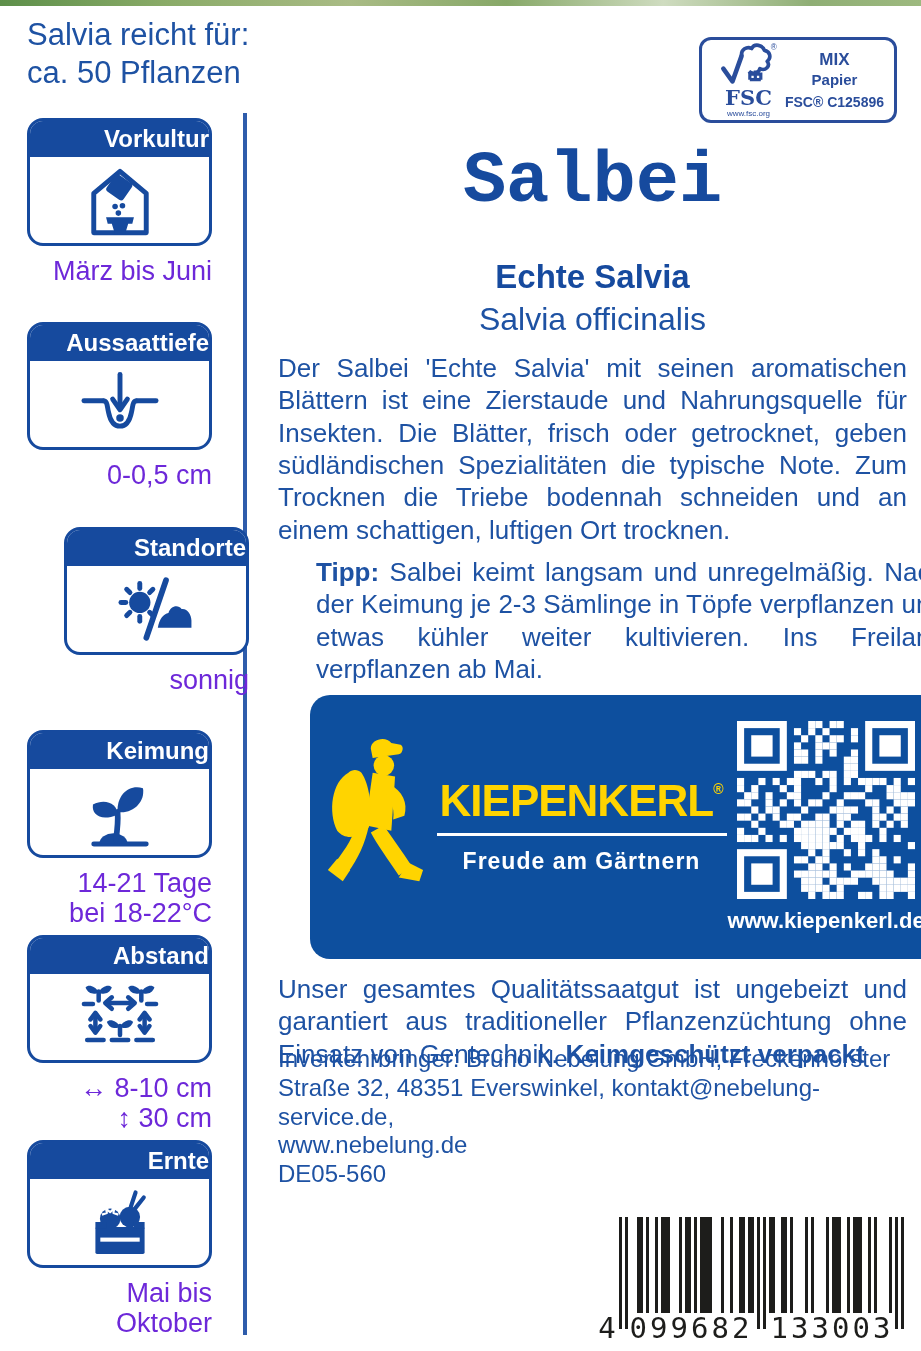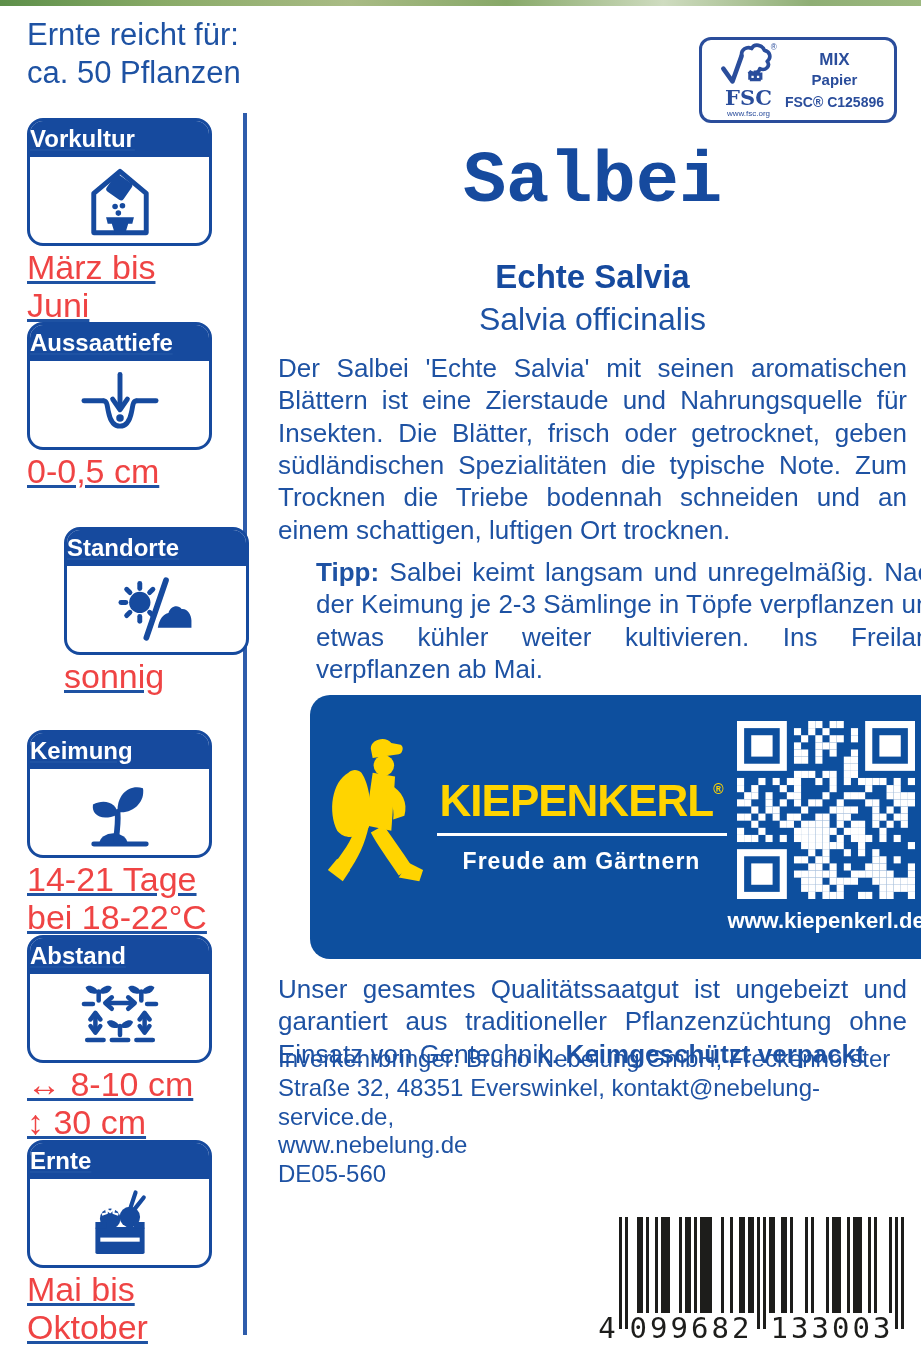--- a/index.html
+++ b/index.html
@@ -14,25 +14,25 @@
   .fsc-box{position:absolute;left:699px;top:37px;width:198px;height:86px;border:3px solid #2a4d9b;
     border-radius:12px;display:flex;align-items:center;justify-content:space-between;padding:4px 10px;box-sizing:border-box;background:#fff;}
   .fsc-left{display:flex;flex-direction:column;align-items:center;width:78px;}
   .fsc-name{font-family:"DejaVu Serif",serif;font-weight:bold;font-size:21px;color:#2a4d9b;line-height:1;}
   .fsc-url{font-size:8px;color:#2a4d9b;margin-top:1px;}
   .fsc-right{display:flex;flex-direction:column;align-items:center;justify-content:flex-start;flex:1;color:#2a4d9b;font-weight:bold;}
   .fsc-mix{font-size:17px;line-height:1.2;}
   .fsc-material{font-size:15px;line-height:1.3;}
   .fsc-license{font-size:14px;margin-top:4px;white-space:nowrap;}
   
-  .side-section{position:absolute;left:27px;width:185px;text-align:left;text-decoration:underline;}
+  .side-section{position:absolute;left:27px;width:185px;text-align:right;}
   .card{border:3.5px solid #164a9e;border-radius:16px;background:#fff;overflow:hidden;}
   .card-header{background:#164a9e;color:#fff;font-weight:bold;font-size:24px;line-height:36px;height:36px;}
   .card-body{height:86px;display:flex;align-items:center;justify-content:center;}
-  .card-value{margin-top:2px;font-size:34px;line-height:1.12;color:#ef4444;white-space:pre-line;}
+  .card-value{margin-top:10px;font-size:27px;line-height:1.12;color:#6d28d9;white-space:pre-line;}
   #column-divider{position:absolute;left:243px;top:113px;width:3.5px;height:1222px;background:#2e5cab;}
   
   .main-title{position:absolute;left:278px;width:629px;top:146px;text-align:center;
     font-family:Liberation Mono, monospace;font-weight:bold;font-size:72px;line-height:1.0;color:#164a9e;}
   .main-subtitle{position:absolute;left:278px;width:629px;top:258px;text-align:center;font-weight:bold;font-size:33px;color:#164a9e;}
   .botanical{position:absolute;left:278px;width:629px;top:301px;text-align:center;font-weight:400;font-size:32px;color:#1e52a3;}
   .desc{position:absolute;left:278px;width:629px;top:352px;font-size:26px;line-height:1.245;text-align:justify;color:#1e52a3;}
   .tip{position:absolute;left:278px;width:629px;top:556px;font-size:26px;line-height:1.245;text-align:justify;color:#1e52a3;margin-left:38px;}
   .tip b{font-weight:bold;}
   
@@ -61,21 +61,21 @@
   svg .ink{fill:#164a9e;}
   svg .ink-s{stroke:#164a9e;fill:none;}
 </style>
 </head>
 <body>
 
 <div id="page">
   <div id="photo-strip"></div>
 
   <div class="content-note">
-    <div>Ernte reicht für:</div>
+    <div>Salvia reicht für:</div>
     <div>ca. 50 Pflanzen</div>
   </div>
 
   <div class="fsc-box">
     <div class="fsc-left">
       <svg width="64" height="44" viewBox="0 0 70 48">
         <path d="M8 28 L18 42 L28 14" stroke="#2a4d9b" stroke-width="5" fill="none" stroke-linecap="round" stroke-linejoin="round"></path>
         <path d="M28 14 C27 7 34 3 39 6 C42 0 51 2 53 8 C59 9 61 16 56 20 C60 25 54 31 48 28 C47 33 40 35 36 31" fill="none" stroke="#2a4d9b" stroke-width="4" stroke-linejoin="round"></path>
         <path d="M43 30 V40 M37 40 H49 M43 34 L37 34 L37 40 M43 34 L49 34 L49 40" stroke="#2a4d9b" stroke-width="3.5" fill="none"></path>
         <text x="60" y="8" font-size="9" fill="#2a4d9b">®</text>

